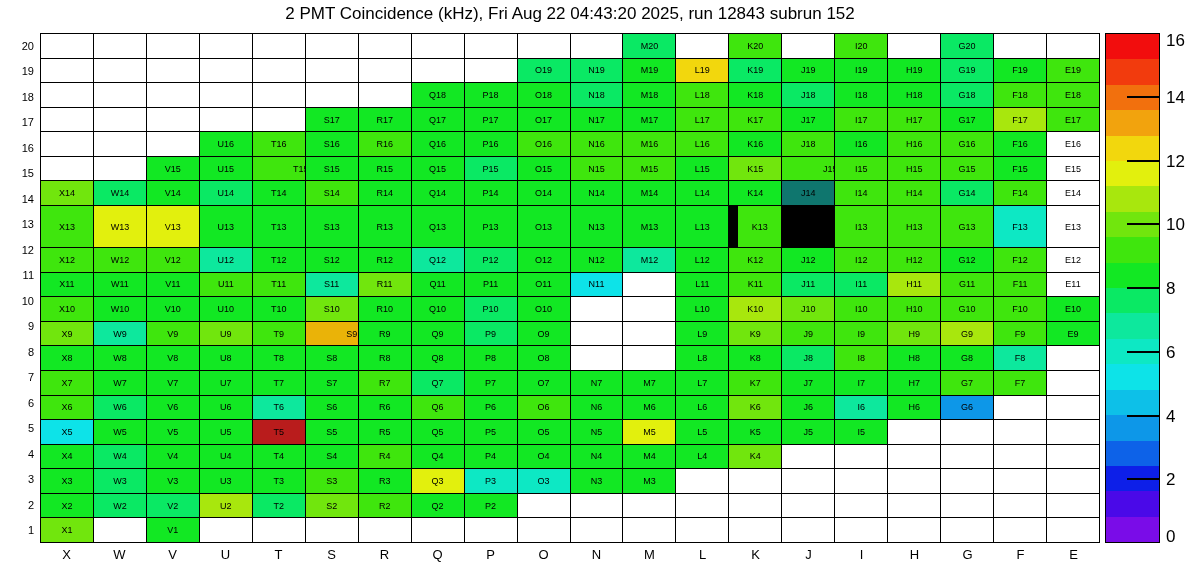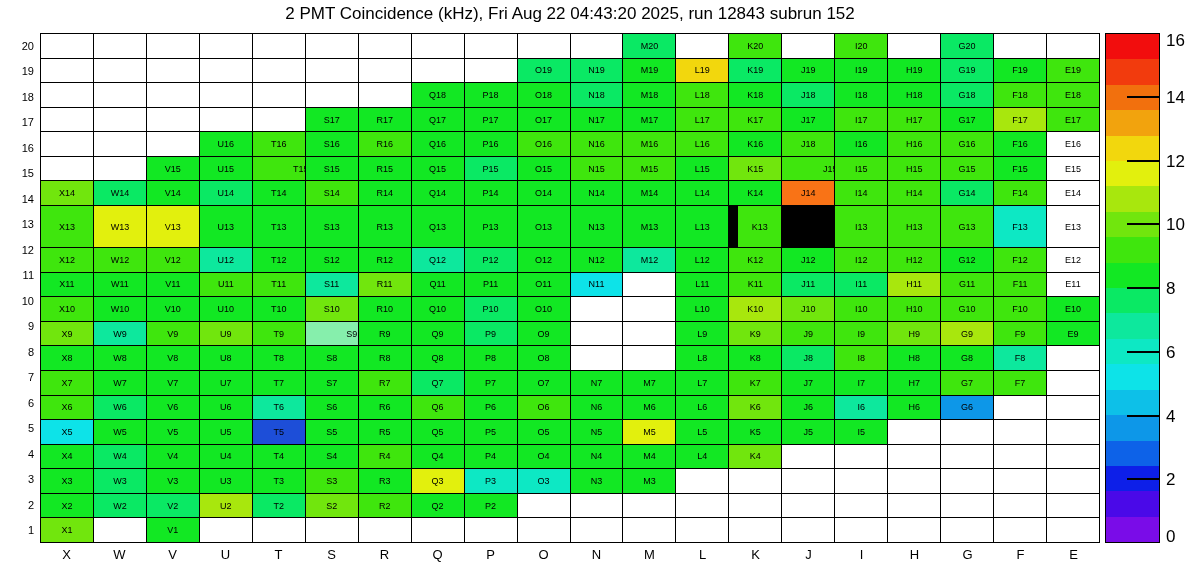--- a/index.html
+++ b/index.html
@@ -175,21 +175,21 @@
     <div class="cell" style="background: rgb(18, 232, 35);">T14</div>
     <div class="cell" style="background: rgb(63, 230, 13);">S14</div>
     <div class="cell" style="background: rgb(18, 232, 35);">R14</div>
     <div class="cell" style="background: rgb(18, 232, 35);">Q14</div>
     <div class="cell" style="background: rgb(18, 232, 35);">P14</div>
     <div class="cell" style="background: rgb(18, 232, 35);">O14</div>
     <div class="cell" style="background: rgb(18, 232, 35);">N14</div>
     <div class="cell" style="background: rgb(18, 232, 35);">M14</div>
     <div class="cell" style="background: rgb(18, 232, 35);">L14</div>
     <div class="cell" style="background: rgb(18, 232, 35);">K14</div>
-    <div class="cell" style="background: #f97316; text-align: center;">J14</div>
+    <div class="cell" style="background: #0f766e; text-align: center;">J14</div>
     <div class="cell" style="background: rgb(63, 230, 13);">I14</div>
     <div class="cell" style="background: rgb(63, 230, 13);">H14</div>
     <div class="cell" style="background: rgb(10, 233, 100);">G14</div>
     <div class="cell" style="background: rgb(63, 230, 13);">F14</div>
     <div class="cell">E14</div>
     <div class="cell" style="background: rgb(63, 230, 13);">X13</div>
     <div class="cell" style="background: rgb(226, 240, 13);">W13</div>
     <div class="cell" style="background: rgb(226, 240, 13);">V13</div>
     <div class="cell" style="background: rgb(18, 232, 35);">U13</div>
     <div class="cell" style="background: rgb(18, 232, 35);">T13</div>
@@ -266,21 +266,21 @@
     <div class="cell" style="background: rgb(63, 230, 13);">I10</div>
     <div class="cell" style="background: rgb(63, 230, 13);">H10</div>
     <div class="cell" style="background: rgb(63, 230, 13);">G10</div>
     <div class="cell" style="background: rgb(63, 230, 13);">F10</div>
     <div class="cell" style="background: rgb(18, 232, 35);">E10</div>
     <div class="cell" style="background: rgb(113, 230, 13);">X9</div>
     <div class="cell" style="background: rgb(13, 232, 157);">W9</div>
     <div class="cell" style="background: rgb(63, 230, 13);">V9</div>
     <div class="cell" style="background: rgb(113, 230, 13);">U9</div>
     <div class="cell" style="background: rgb(63, 230, 13);">T9</div>
-    <div class="cell" style="background: #86efac; padding-left: 40px;">S9</div>
+    <div class="cell" style="background: #eab308; padding-left: 40px;">S9</div>
     <div class="cell" style="background: rgb(18, 232, 35);">R9</div>
     <div class="cell" style="background: rgb(18, 232, 35);">Q9</div>
     <div class="cell" style="background: rgb(10, 233, 100);">P9</div>
     <div class="cell" style="background: rgb(18, 232, 35);">O9</div>
     <div class="cell"></div>
     <div class="cell"></div>
     <div class="cell" style="background: rgb(18, 232, 35);">L9</div>
     <div class="cell" style="background: rgb(113, 230, 13);">K9</div>
     <div class="cell" style="background: rgb(63, 230, 13);">J9</div>
     <div class="cell" style="background: rgb(63, 230, 13);">I9</div>
@@ -345,21 +345,21 @@
     <div class="cell" style="background: rgb(18, 232, 35);">J6</div>
     <div class="cell" style="background: rgb(13, 232, 157);">I6</div>
     <div class="cell" style="background: rgb(18, 232, 35);">H6</div>
     <div class="cell" style="background: rgb(13, 151, 232);">G6</div>
     <div class="cell"></div>
     <div class="cell"></div>
     <div class="cell" style="background: rgb(13, 227, 232);">X5</div>
     <div class="cell" style="background: rgb(18, 232, 35);">W5</div>
     <div class="cell" style="background: rgb(18, 232, 35);">V5</div>
     <div class="cell" style="background: rgb(18, 232, 35);">U5</div>
-    <div class="cell" style="background: #1d4ed8;">T5</div>
+    <div class="cell" style="background: #b91c1c;">T5</div>
     <div class="cell" style="background: rgb(18, 232, 35);">S5</div>
     <div class="cell" style="background: rgb(18, 232, 35);">R5</div>
     <div class="cell" style="background: rgb(18, 232, 35);">Q5</div>
     <div class="cell" style="background: rgb(18, 232, 35);">P5</div>
     <div class="cell" style="background: rgb(18, 232, 35);">O5</div>
     <div class="cell" style="background: rgb(18, 232, 35);">N5</div>
     <div class="cell" style="background: rgb(226, 240, 13);">M5</div>
     <div class="cell" style="background: rgb(18, 232, 35);">L5</div>
     <div class="cell" style="background: rgb(18, 232, 35);">K5</div>
     <div class="cell" style="background: rgb(18, 232, 35);">J5</div>

